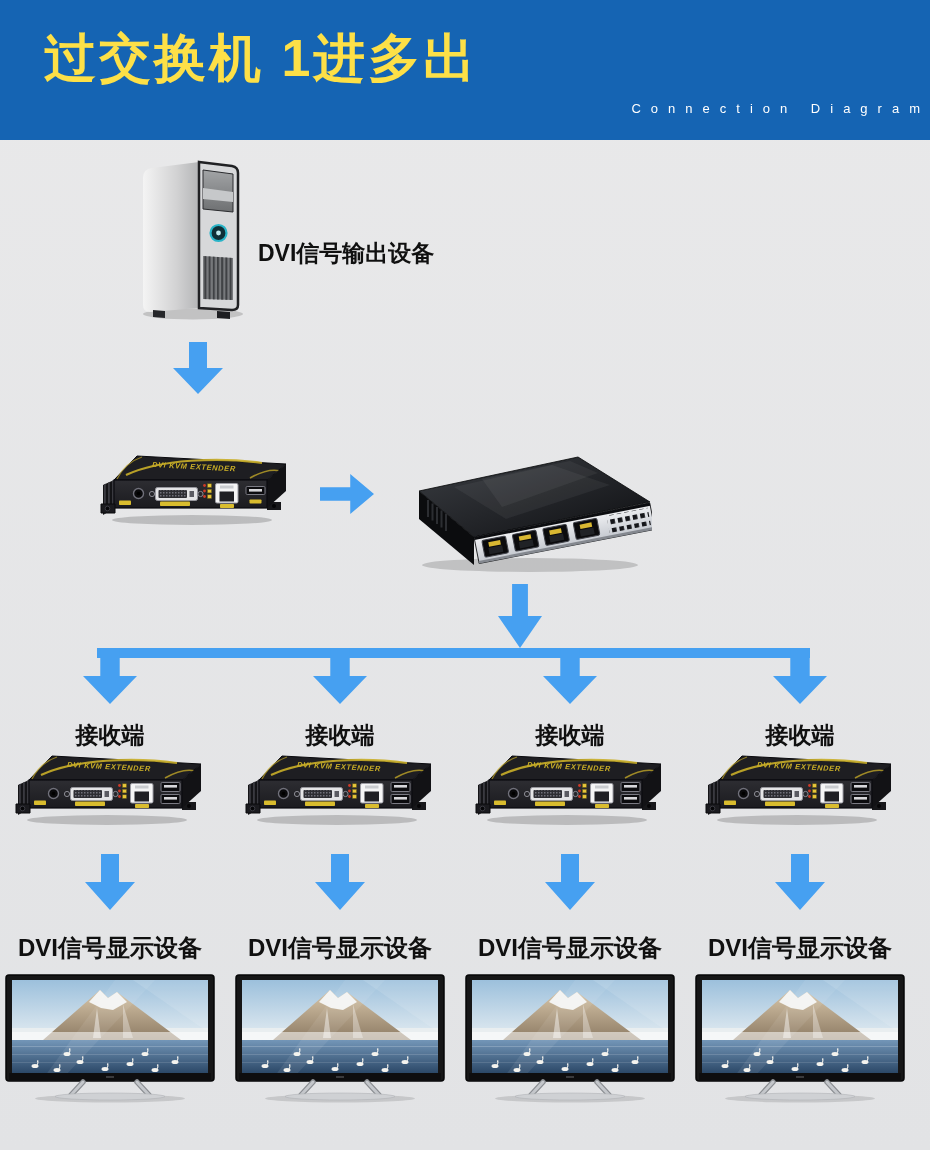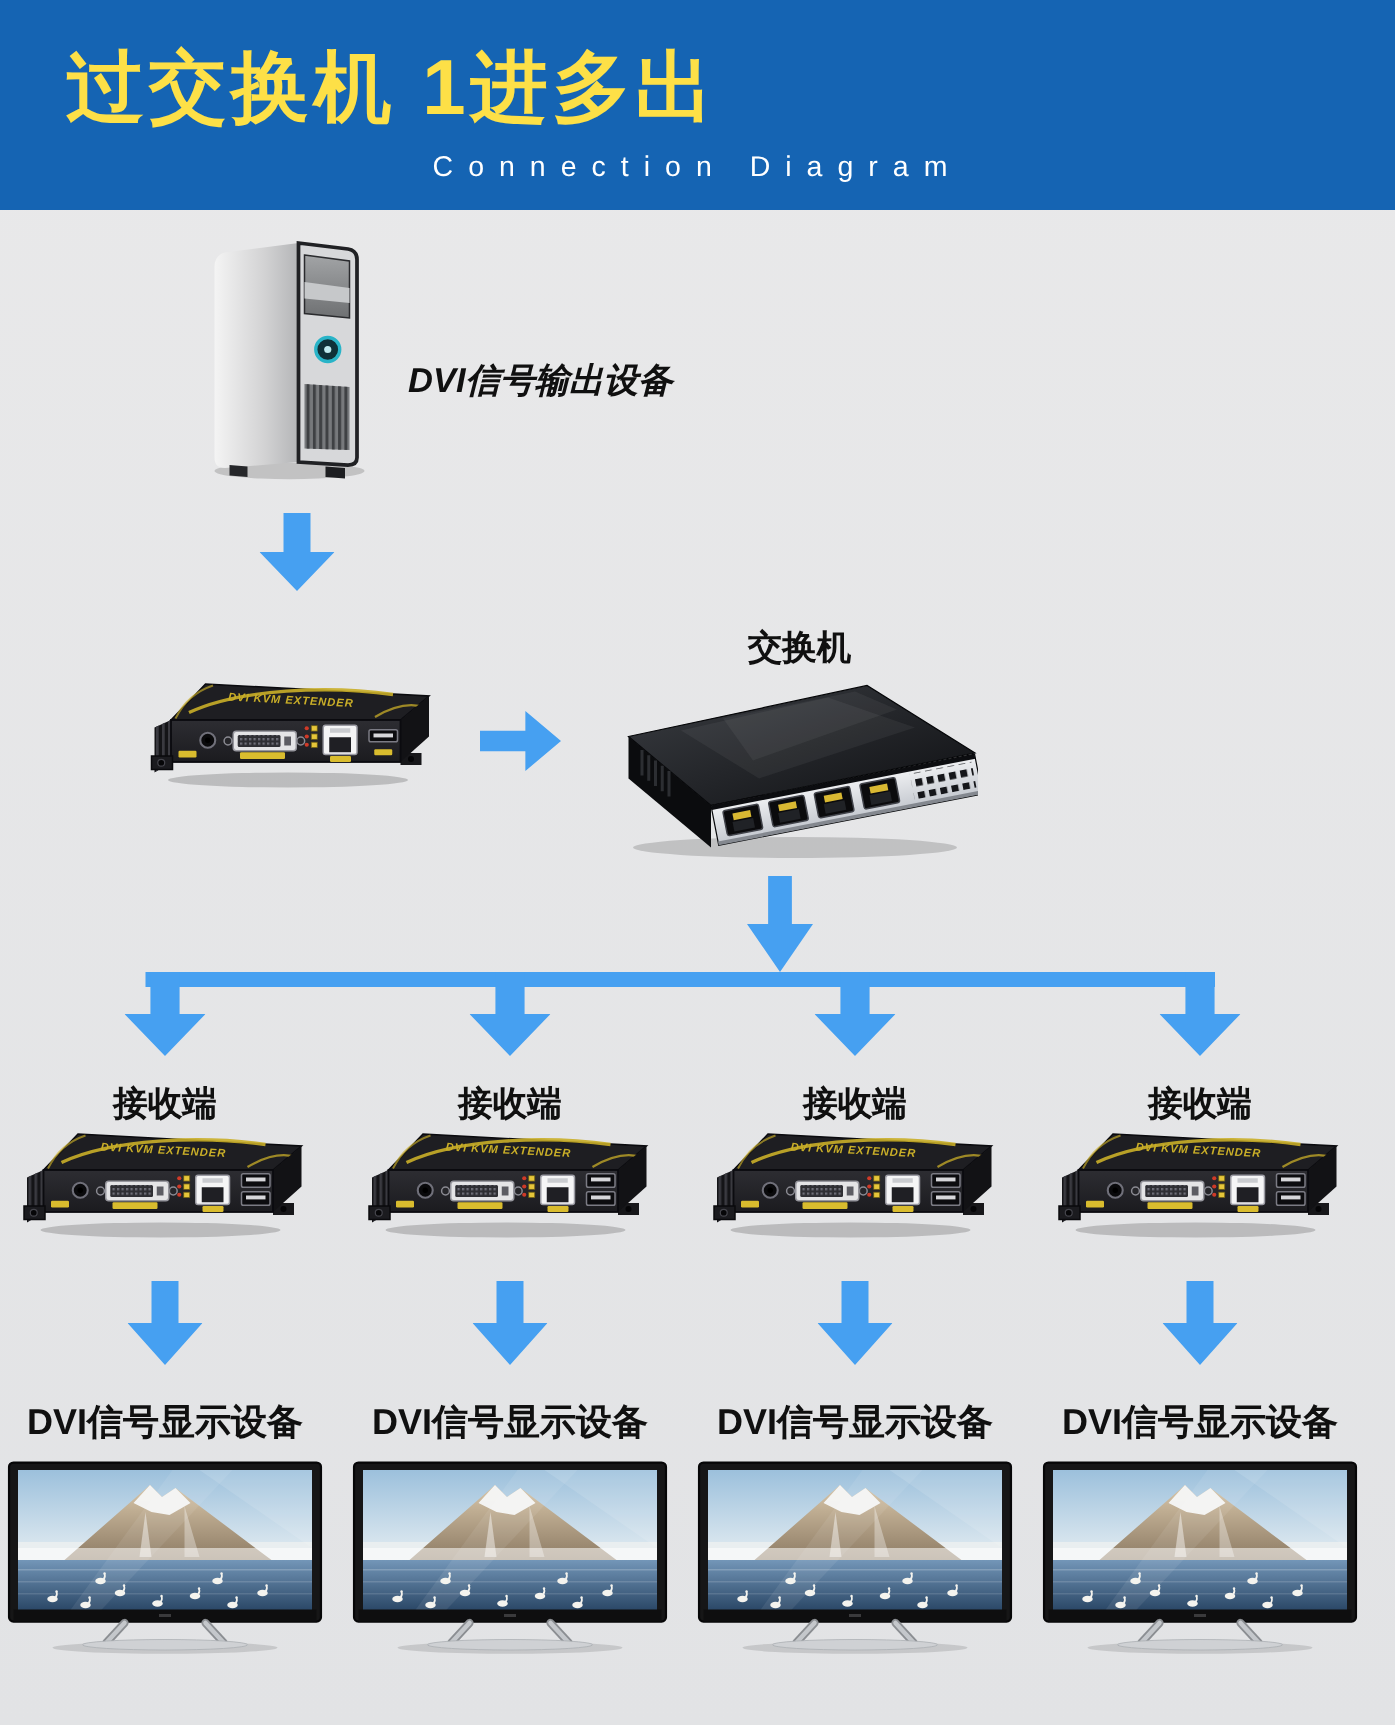--- a/index.html
+++ b/index.html
@@ -3,34 +3,34 @@
 <meta charset="utf-8">
 <style>
   html,body{margin:0;padding:0;background:#e5e6e7;}
   .page{position:relative;width:930px;height:1150px;overflow:hidden;
         background:linear-gradient(#e9e9ea,#e2e3e5);
         font-family:"Liberation Sans","DejaVu Sans",sans-serif;}
   
   .header{position:absolute;left:0;top:0;width:930px;height:140px;background:#1564b3;}
   .title{position:absolute;top:24px;left:0;width:100%;text-align:left;
          color:#fde047;font-size:52px;font-weight:700;letter-spacing:3px;margin-left:44px;}
-  .subtitle{position:absolute;top:101px;left:0;width:100%;text-align:center;
-            color:#ffffff;font-size:19px;font-weight:500;letter-spacing:10px;}
+  .subtitle{position:absolute;top:101px;left:0;width:100%;text-align:right;
+            color:#ffffff;font-size:13px;font-weight:500;letter-spacing:10px;}
   
   .label{position:absolute;color:#101010;font-weight:700;text-align:center;white-space:nowrap;}
   .f23{font-size:23px;} .f24{font-size:24px;}
   
   .arrow-down{position:absolute;background:#46a0f1;
       clip-path:polygon(32% 0,68% 0,68% 50%,100% 50%,50% 100%,0 50%,32% 50%);}
   .arrow-right{position:absolute;background:#46a0f1;
       clip-path:polygon(0 33%,56% 33%,56% 0,100% 50%,56% 100%,56% 67%,0 67%);}
   .hline{position:absolute;left:97px;top:648px;width:713px;height:10px;background:#46a0f1;}
   
   .tower{position:absolute;left:133px;top:158px;width:130px;height:165px;}
-  .source-label{left:272px;top:238px;width:210px;text-align:left;font-style:italic;}
+  .source-label{left:258px;top:238px;width:210px;text-align:left;}
   .arrow1{left:173px;top:342px;width:50px;height:52px;}
   .sender-label{left:120px;top:416px;width:166px;}
   .tx-device{position:absolute;left:100px;top:450px;width:190px;height:80px;}
   .arrow-r{left:320px;top:474px;width:54px;height:40px;}
   .switch-label{left:450px;top:416px;width:166px;}
   .switch-img{position:absolute;left:402px;top:445px;width:250px;height:135px;}
   .center-arrow{left:498px;top:584px;width:44px;height:64px;}
   
   .col{position:absolute;top:640px;width:232px;height:472px;}
   .c1{left:-6px;} .c2{left:224px;} .c3{left:454px;} .c4{left:684px;}
@@ -250,21 +250,20 @@
   <div class="label f23 source-label">DVI信号输出设备</div>
 
   <div class="arrow-down arrow1"></div>
 
   <svg class="tx-device">
       <use href="#sym-ext-tx"></use>
     </svg>
 
   <div class="arrow-right arrow-r"></div>
 
-  <div class="label f23 switch-label">交换机</div>
   <svg class="switch-img">
       <use href="#sym-switch"></use>
     </svg>
 
   <div class="arrow-down center-arrow"></div>
   <div class="hline"></div>
 
   <div class="col c1">
     <div class="arrow-down branch-arrow"></div>
     <div class="label f23 rx-label">接收端</div>

